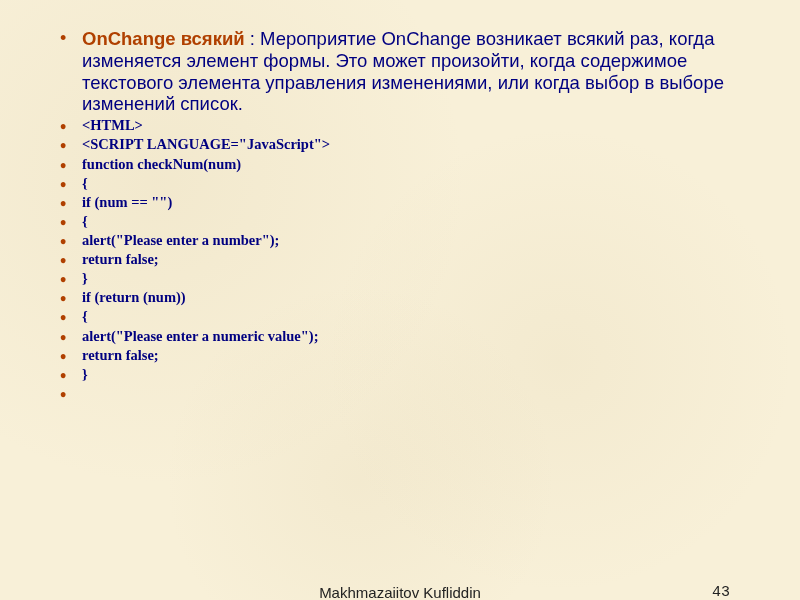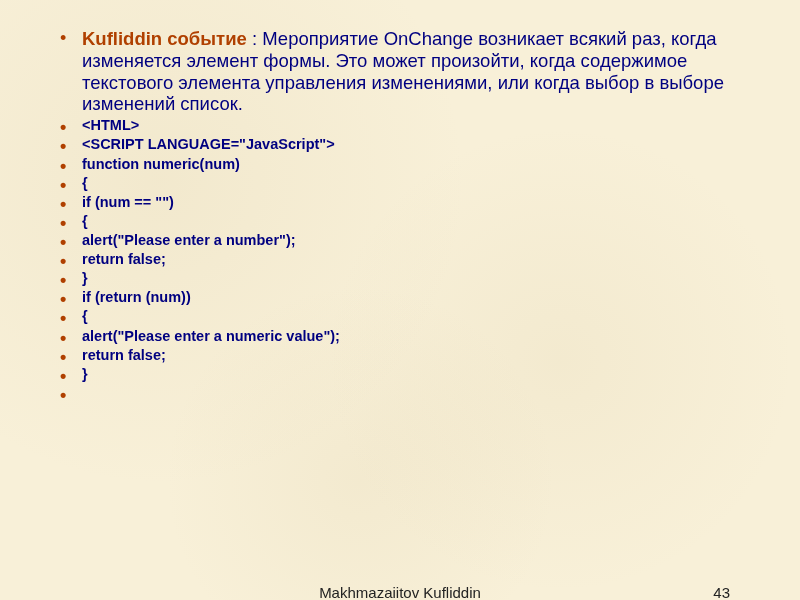--- a/index.html
+++ b/index.html
@@ -47,21 +47,21 @@
     margin-bottom: 28px;
   }
   .li-head .title-strong {
     color: #b04000;
     font-weight: bold;
   }
   .li-code {
     font-size: 14.5px;
     color: #000080;
     font-weight: bold;
-    font-family: Liberation Sans, sans-serif;
+    font-family: Liberation Serif, serif;
   }
   .li-code.blank::before {
     
   }
   .footer {
     position: absolute;
     bottom: 16px;
     left: 0;
     width: 800px;
     font-size: 15px;
@@ -69,35 +69,36 @@
   }
   .footer .author {
     position: absolute;
     left: 0;
     width: 800px;
     text-align: center;
   }
   .footer .pagenum {
     position: absolute;
     right: 70px;
+    font-family: Liberation Mono, monospace;
   }
 </style>
 </head>
 <body>
 
 <div class="slide">
   <ul class="content">
 
     <li class="li-head">
-      <span class="title-strong">Kufliddin событие</span><span> : Мероприятие OnChange возникает всякий раз, когда изменяется элемент формы. Это может произойти, когда содержимое текстового элемента управления изменениями, или когда выбор в выборе изменений список.</span>
+      <span class="title-strong">OnChange всякий</span><span> : Мероприятие OnChange возникает всякий раз, когда изменяется элемент формы. Это может произойти, когда содержимое текстового элемента управления изменениями, или когда выбор в выборе изменений список.</span>
     </li>
 
     <li class="li-code"><span>&lt;HTML&gt;</span></li>
     <li class="li-code"><span> &lt;SCRIPT LANGUAGE="JavaScript"&gt;</span></li>
-    <li class="li-code"><span>function numeric(num)</span></li>
+    <li class="li-code"><span>function checkNum(num)</span></li>
     <li class="li-code"><span>  {</span></li>
     <li class="li-code"><span>   if (num == "")</span></li>
     <li class="li-code"><span>   {</span></li>
     <li class="li-code"><span>  alert("Please enter a number");</span></li>
     <li class="li-code"><span>  return false;</span></li>
     <li class="li-code"><span>   }</span></li>
     <li class="li-code"><span>if (return (num))</span></li>
     <li class="li-code"><span>{</span></li>
     <li class="li-code"><span>alert("Please enter a numeric value");</span></li>
     <li class="li-code"><span>return false;</span></li>

